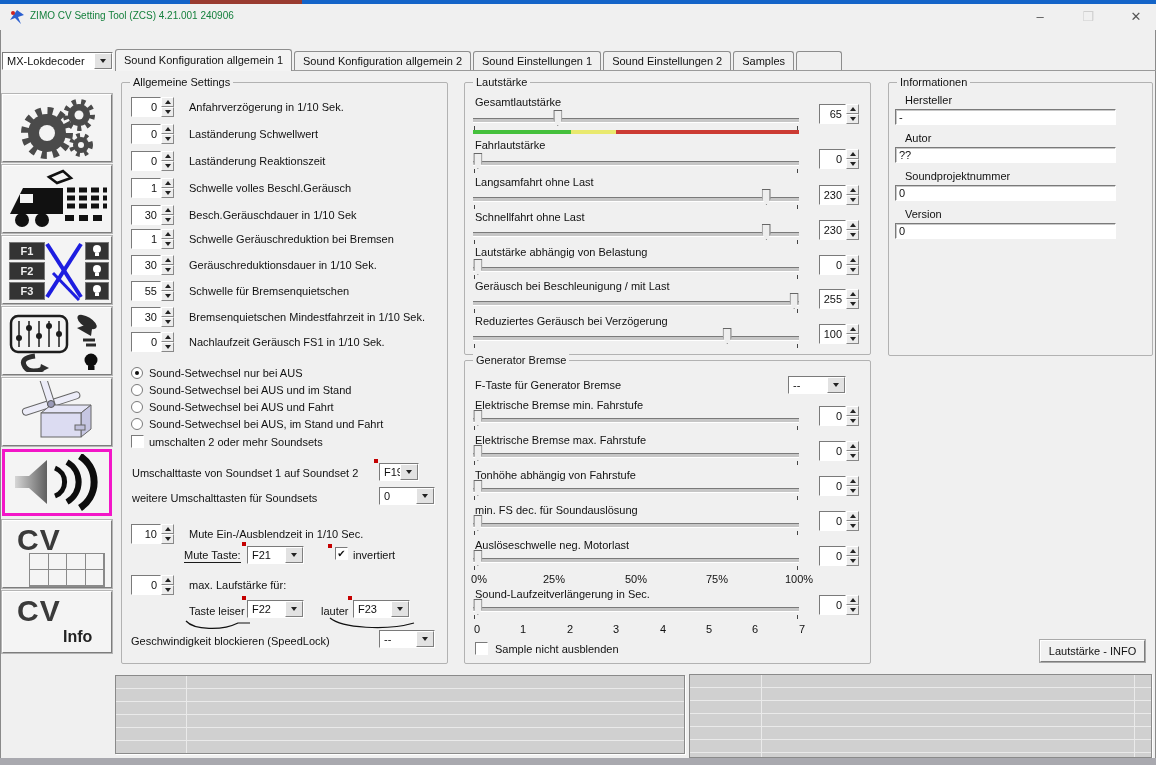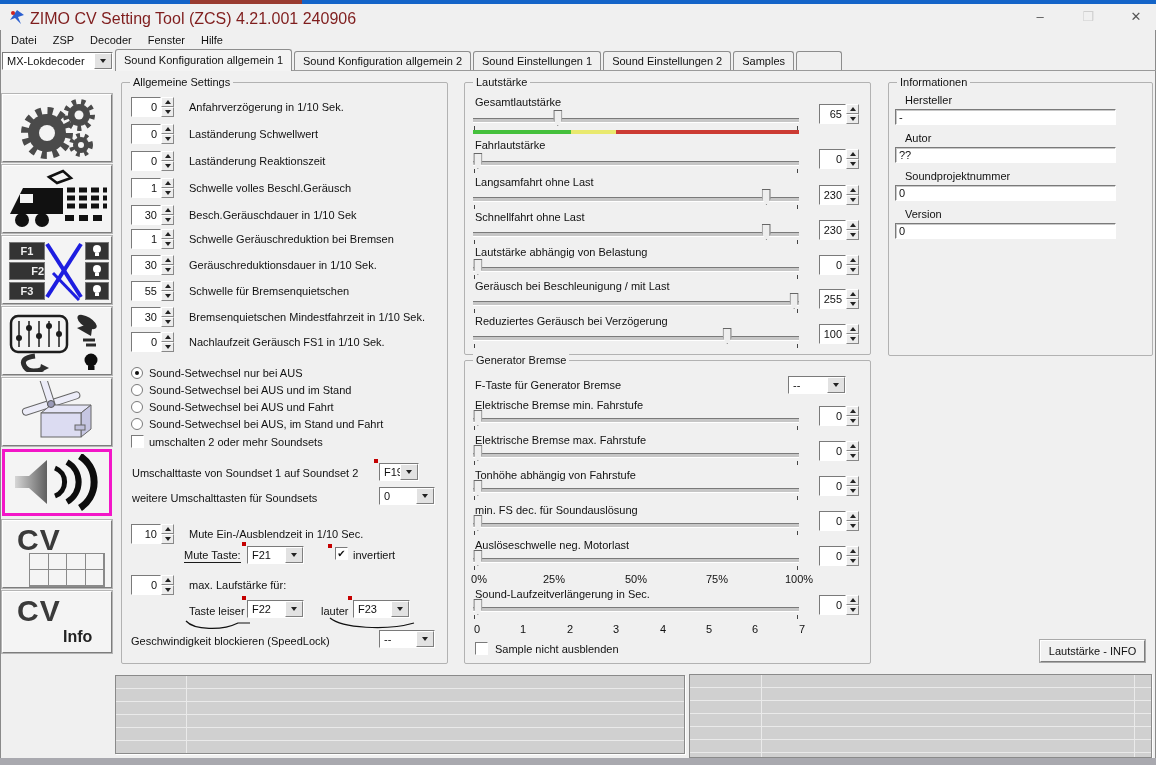--- a/index.html
+++ b/index.html
@@ -5,21 +5,21 @@
   html,body{margin:0;padding:0;background:#555;}
   .win{position:relative;width:1156px;height:765px;background:#f0f0f0;overflow:hidden;
        font-family:"Liberation Sans","DejaVu Sans",sans-serif;font-size:11px;color:#111;
        box-shadow:inset 0 0 0 1px #8a8a8a;}
   .abs{position:absolute;}
   .lbl{font-size:11px;white-space:nowrap;color:#111;}
   
   .topstrip{left:0;top:0;width:1156px;height:4px;background:#1464c8;}
   .topred{left:190px;top:0;width:112px;height:4px;background:#993b30;}
   .titlebar{left:0;top:4px;width:1156px;height:26px;background:#f0f0f0;}
-  .title-text{position:absolute;left:30px;top:6px;font-size:16px;color:#7f1d1d;white-space:nowrap;}
+  .title-text{position:absolute;left:30px;top:6px;font-size:10px;color:#15803d;white-space:nowrap;}
   .wbtn{position:absolute;top:2px;width:34px;height:22px;text-align:center;line-height:22px;font-size:13px;color:#555;cursor:default;}
   .wbtn.max{color:#cfcfcf;}
   
   .menubar{left:0;top:30px;width:1156px;height:20px;display:flex;align-items:center;padding-left:4px;box-sizing:border-box;}
   .menu-item{padding:2px 7px;margin-right:2px;color:#111;}
   
   .tabstrip{left:115px;top:50px;width:1041px;height:21px;border-bottom:1px solid #9a9a9a;display:flex;align-items:flex-end;box-sizing:border-box;}
   .tab{height:18px;line-height:18px;padding:0 8px;background:#f0f0f0;border:1px solid #8d8d8d;border-bottom:none;
        border-radius:3px 3px 0 0;margin-right:2px;white-space:nowrap;position:relative;}
   .tab.active{height:21px;line-height:21px;margin-bottom:-1px;background:#f3f3f3;z-index:2;}
@@ -85,27 +85,20 @@
     <svg class="abs" style="left:8px;top:4px" width="18" height="18" viewBox="0 0 18 18">
       <path d="M2,12 L9,2 L16,7 L10,9 L13,16 L7,10 Z" fill="#2b5fd0"></path>
       <circle cx="5" cy="5" r="2" fill="#cc2222"></circle>
     </svg>
     <span class="title-text">ZIMO CV Setting Tool (ZCS) 4.21.001 240906</span>
     <span class="wbtn" style="left:1023px">–</span>
     <span class="wbtn max" style="left:1071px">❒</span>
     <span class="wbtn" style="left:1119px">✕</span>
   </div>
 
-  <div class="abs menubar">
-    <span class="menu-item">Datei</span>
-    <span class="menu-item">ZSP</span>
-    <span class="menu-item">Decoder</span>
-    <span class="menu-item">Fenster</span>
-    <span class="menu-item">Hilfe</span>
-  </div>
 
   <div class="abs combo" style="left:2px;top:52px;width:111px">
     <span class="combo-val">MX-Lokdecoder</span>
     <span class="combo-btn">
         <i class="tri-dn"></i>
       </span>
   </div>
 
   <div class="abs tabstrip">
     <span class="tab active">Sound Konfiguration allgemein 1</span>
@@ -140,21 +133,21 @@
       <line x1="62" y1="38" x2="102" y2="38" stroke="#111" stroke-width="5" stroke-dasharray="8 4"></line>
       <line x1="60" y1="50" x2="102" y2="50" stroke="#111" stroke-width="6" stroke-dasharray="9 5"></line>
       <circle cx="17" cy="52" r="7" fill="#111"></circle>
       <circle cx="37" cy="52" r="7" fill="#111"></circle>
     </svg>
   </div>
 
   <div class="abs sbtn" style="top:236px;height:68px">
     <div style="position:relative;width:104px;height:62px">
       <div class="abs" style="left:4px;top:3px;width:34px;height:16px;background:#333;border:1px solid #777;color:#eee;font-weight:bold;text-align:center;line-height:16px">F1</div>
-      <div class="abs" style="left:4px;top:23px;width:34px;height:16px;background:#333;border:1px solid #777;color:#eee;font-weight:bold;text-align:right;line-height:16px">F2</div>
+      <div class="abs" style="left:4px;top:23px;width:34px;height:16px;background:#333;border:1px solid #777;color:#eee;font-weight:bold;text-align:center;line-height:16px">F2</div>
       <div class="abs" style="left:4px;top:43px;width:34px;height:16px;background:#333;border:1px solid #777;color:#eee;font-weight:bold;text-align:center;line-height:16px">F3</div>
       <svg class="abs" style="left:0;top:0" width="104" height="62" viewBox="0 0 104 62">
         <line x1="42" y1="5" x2="76" y2="58" stroke="#1d1de0" stroke-width="4"></line>
         <line x1="76" y1="5" x2="42" y2="58" stroke="#1d1de0" stroke-width="4"></line>
         <line x1="48" y1="34" x2="74" y2="61" stroke="#1d1de0" stroke-width="3"></line>
       </svg>
       <div class="abs" style="left:80px;top:3px;width:22px;height:16px;background:#333;border:1px solid #777">
         <svg width="22" height="16">
             <circle cx="11" cy="6" r="4" fill="#fff"></circle>
             <rect x="9" y="10" width="4" height="3" fill="#fff"></rect>

